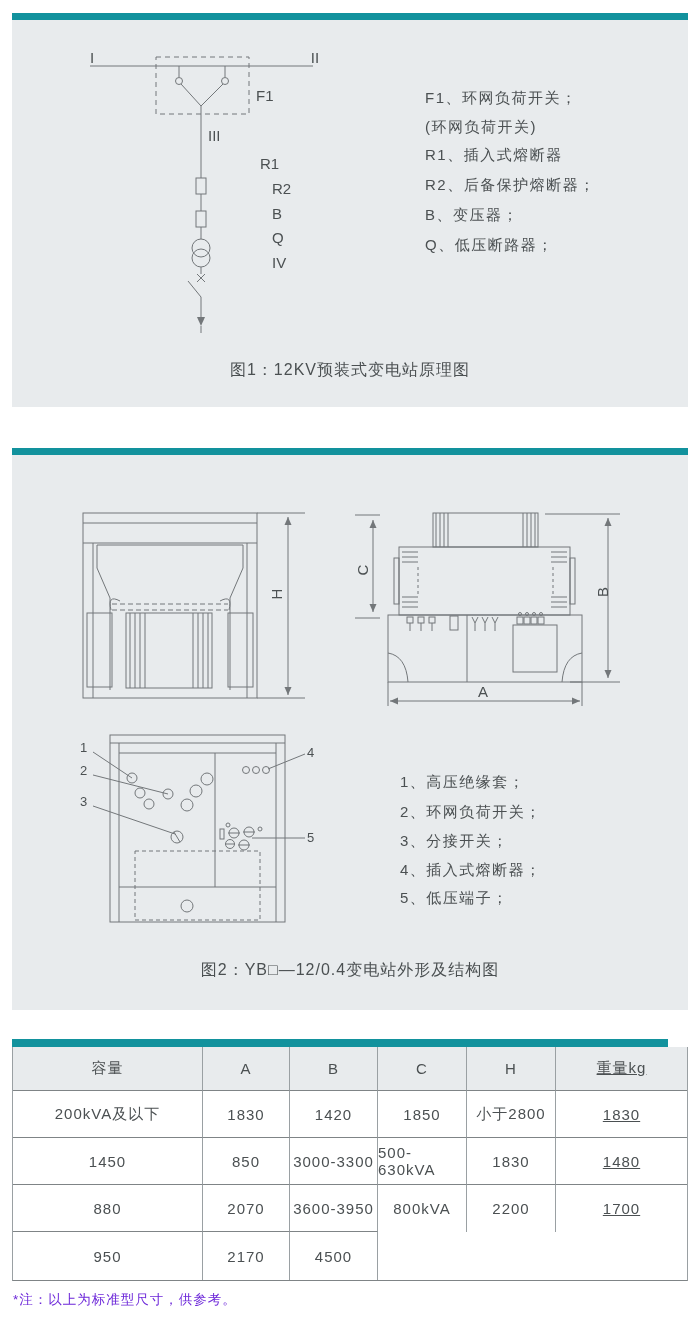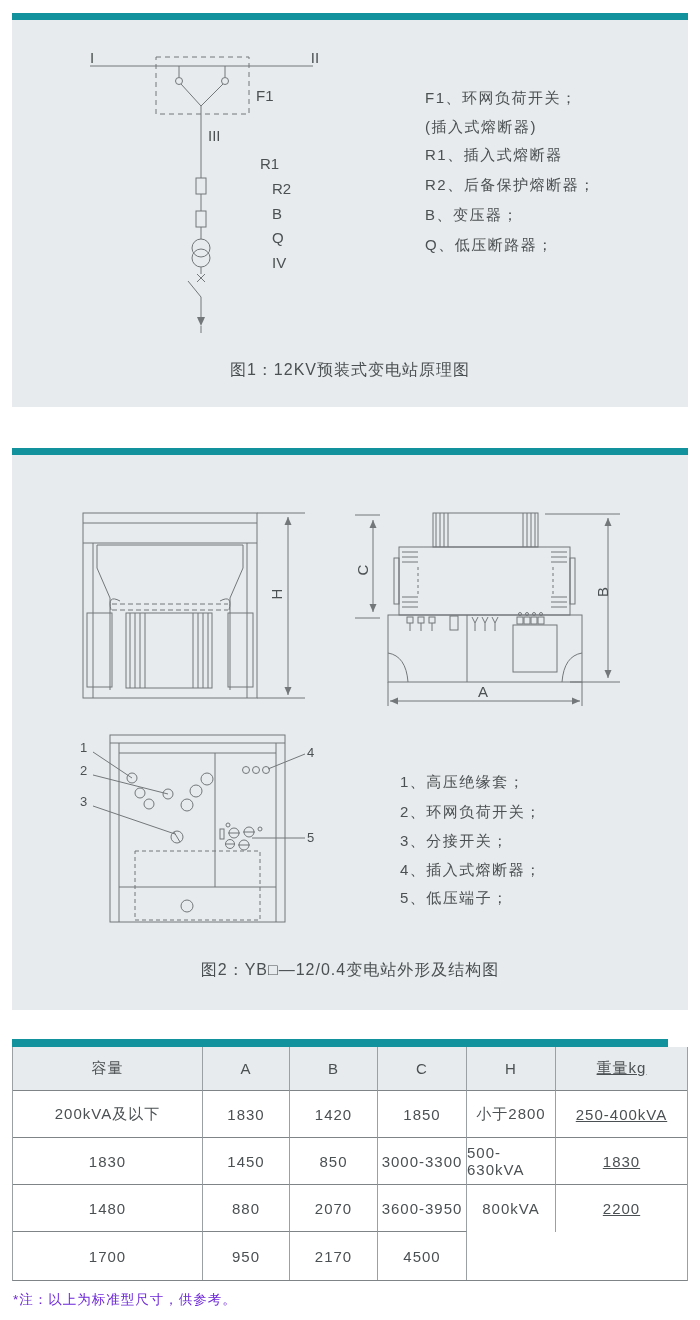--- a/index.html
+++ b/index.html
@@ -91,21 +91,21 @@
     <span class="lbl lbl-c" style="left:287px;top:30px;width:16px;margin-left:8px;">II</span>
     <span class="lbl" style="left:244px;top:68px;">F1</span>
     <span class="lbl" style="left:196px;top:108px;">III</span>
     <span class="lbl" style="left:248px;top:136px;">R1</span>
     <span class="lbl" style="left:260px;top:161px;">R2</span>
     <span class="lbl" style="left:260px;top:186px;">B</span>
     <span class="lbl" style="left:260px;top:210px;">Q</span>
     <span class="lbl" style="left:260px;top:235px;">IV</span>
 
     <div class="legend" style="left:413px;top:70px;">F1、环网负荷开关；</div>
-    <div class="legend" style="left:413px;top:99px;">(插入式熔断器)</div>
+    <div class="legend" style="left:413px;top:99px;">(环网负荷开关)</div>
     <div class="legend" style="left:413px;top:127px;">R1、插入式熔断器</div>
     <div class="legend" style="left:413px;top:157px;">R2、后备保护熔断器；</div>
     <div class="legend" style="left:413px;top:187px;">B、变压器；</div>
     <div class="legend" style="left:413px;top:217px;">Q、低压断路器；</div>
 
     <div class="caption" style="top:340px;">图1：12KV预装式变电站原理图</div>
   </div>
 </section>
 
 <section class="panel" style="top:448px;height:562px;">
@@ -307,21 +307,20 @@
     <div class="th">C</div>
     <div class="th">H</div>
     <div class="th">重量kg</div>
 
     <div class="td">200kVA及以下</div>
     <div class="td">1830</div>
     <div class="td">1420</div>
     <div class="td">1850</div>
     <div class="td">小于2800</div>
 
-    <div class="td">250-400kVA</div>
     <div class="td">1830</div>
     <div class="td">1450</div>
     <div class="td">850</div>
     <div class="td">3000-3300</div>
 
     <div class="td">500-630kVA</div>
     <div class="td">1830</div>
     <div class="td">1480</div>
     <div class="td">880</div>
     <div class="td">2070</div>

